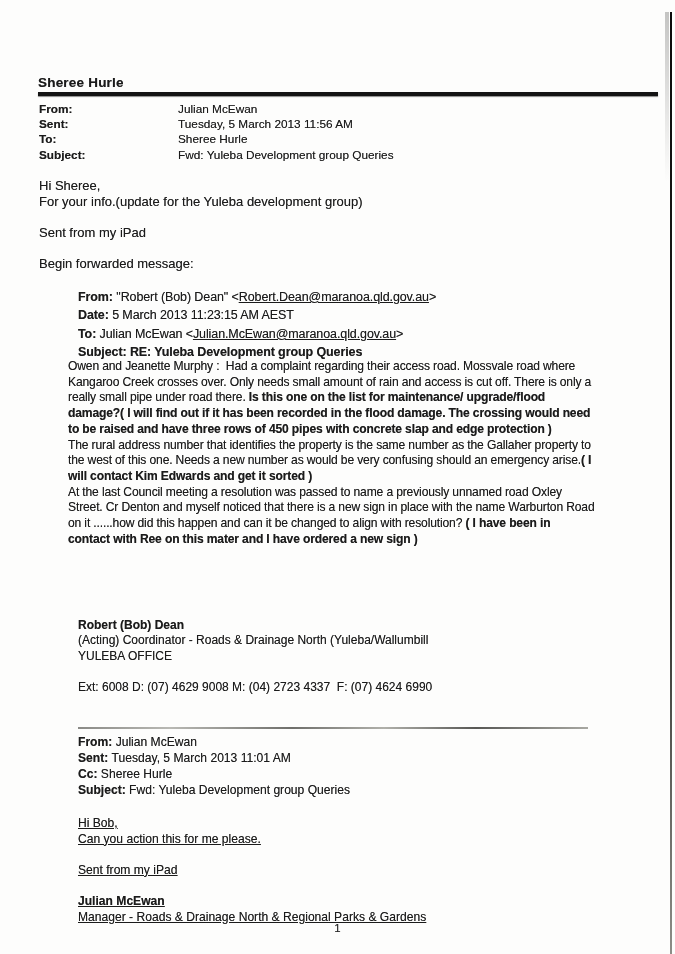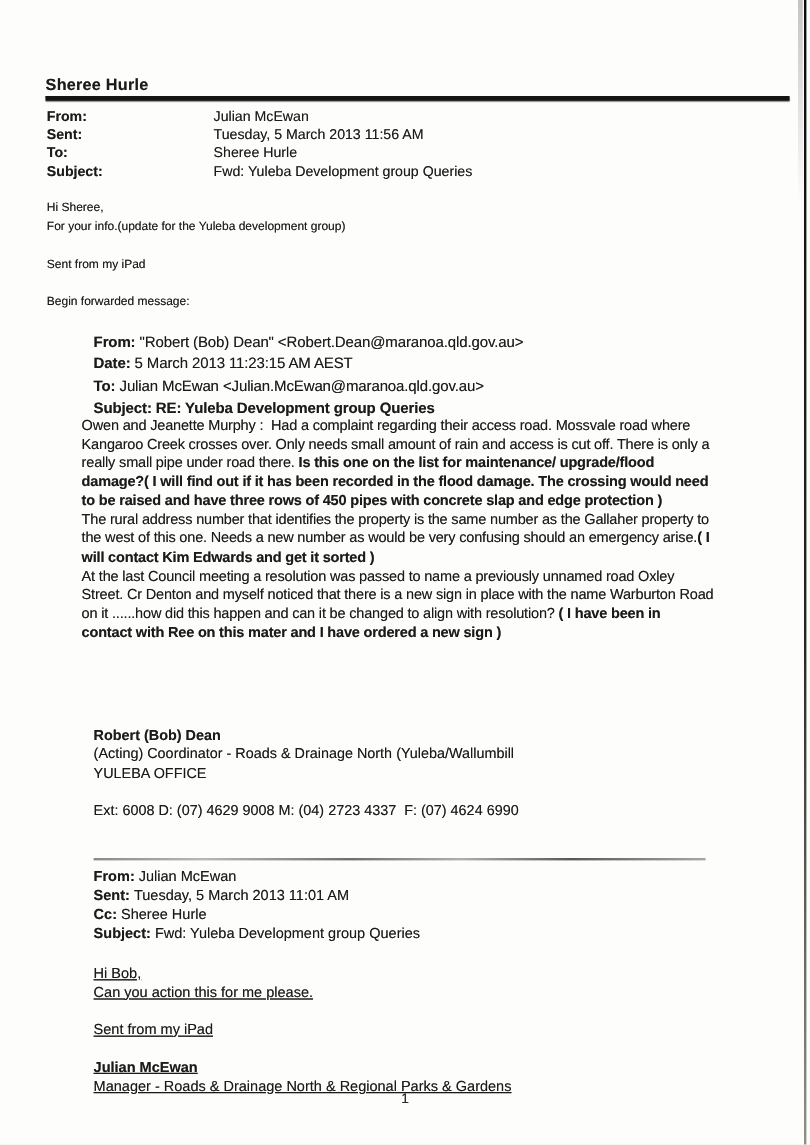--- a/index.html
+++ b/index.html
@@ -5,42 +5,42 @@
   html,body{margin:0;padding:0;background:#e8e8e8;}
   .page{
     position:relative;
     width:675px;height:954px;
     background:#fdfdfc;
     font-family:"Liberation Sans","DejaVu Sans",sans-serif;
     color:#1b1b1b;
     overflow:hidden;
     text-shadow:0 0 .35px rgba(20,20,20,.55);
   }
-  .abs{position:absolute;}
+  .abs{position:absolute;margin-top:12px;}
   .b{font-weight:bold;}
   .pre{white-space:pre-wrap;}
 
   
   .doc-title{top:63px;left:38px;font-size:13.5px;font-weight:bold;letter-spacing:.2px;}
   .doc-title .t{border-bottom:2px solid #161616;padding-bottom:2px;display:inline-block;}
   .title-rule{top:80px;left:38px;width:620px;height:4px;background:#141414;
     box-shadow:0 1px 1px rgba(0,0,0,.45);}
 
   
   .top-fields{top:90px;left:39px;font-size:11.8px;line-height:15.2px;}
   .top-fields .row{display:flex;}
   .top-fields .lbl{width:139px;font-weight:bold;flex:0 0 139px;}
 
   
-  .intro{top:166px;left:39px;font-size:10px;line-height:15.7px;}
+  .intro{top:166px;left:39px;font-size:13px;line-height:15.7px;}
   .spacer{height:15.7px;}
 
   
   .fwd-header{top:276px;left:78px;font-size:12.5px;line-height:18.4px;letter-spacing:-.1px;}
-  .email-link{}
+  .email-link{text-decoration:underline;}
 
   
   .fwd-body{top:347px;left:68px;width:527px;font-size:12.1px;line-height:15.7px;letter-spacing:-.15px;}
   .fwd-body p{margin:0;}
 
   
   .fwd-sig{top:606px;left:78px;font-size:12px;line-height:15.4px;}
   .fwd-sig .spacer{height:15.4px;}
 
   

